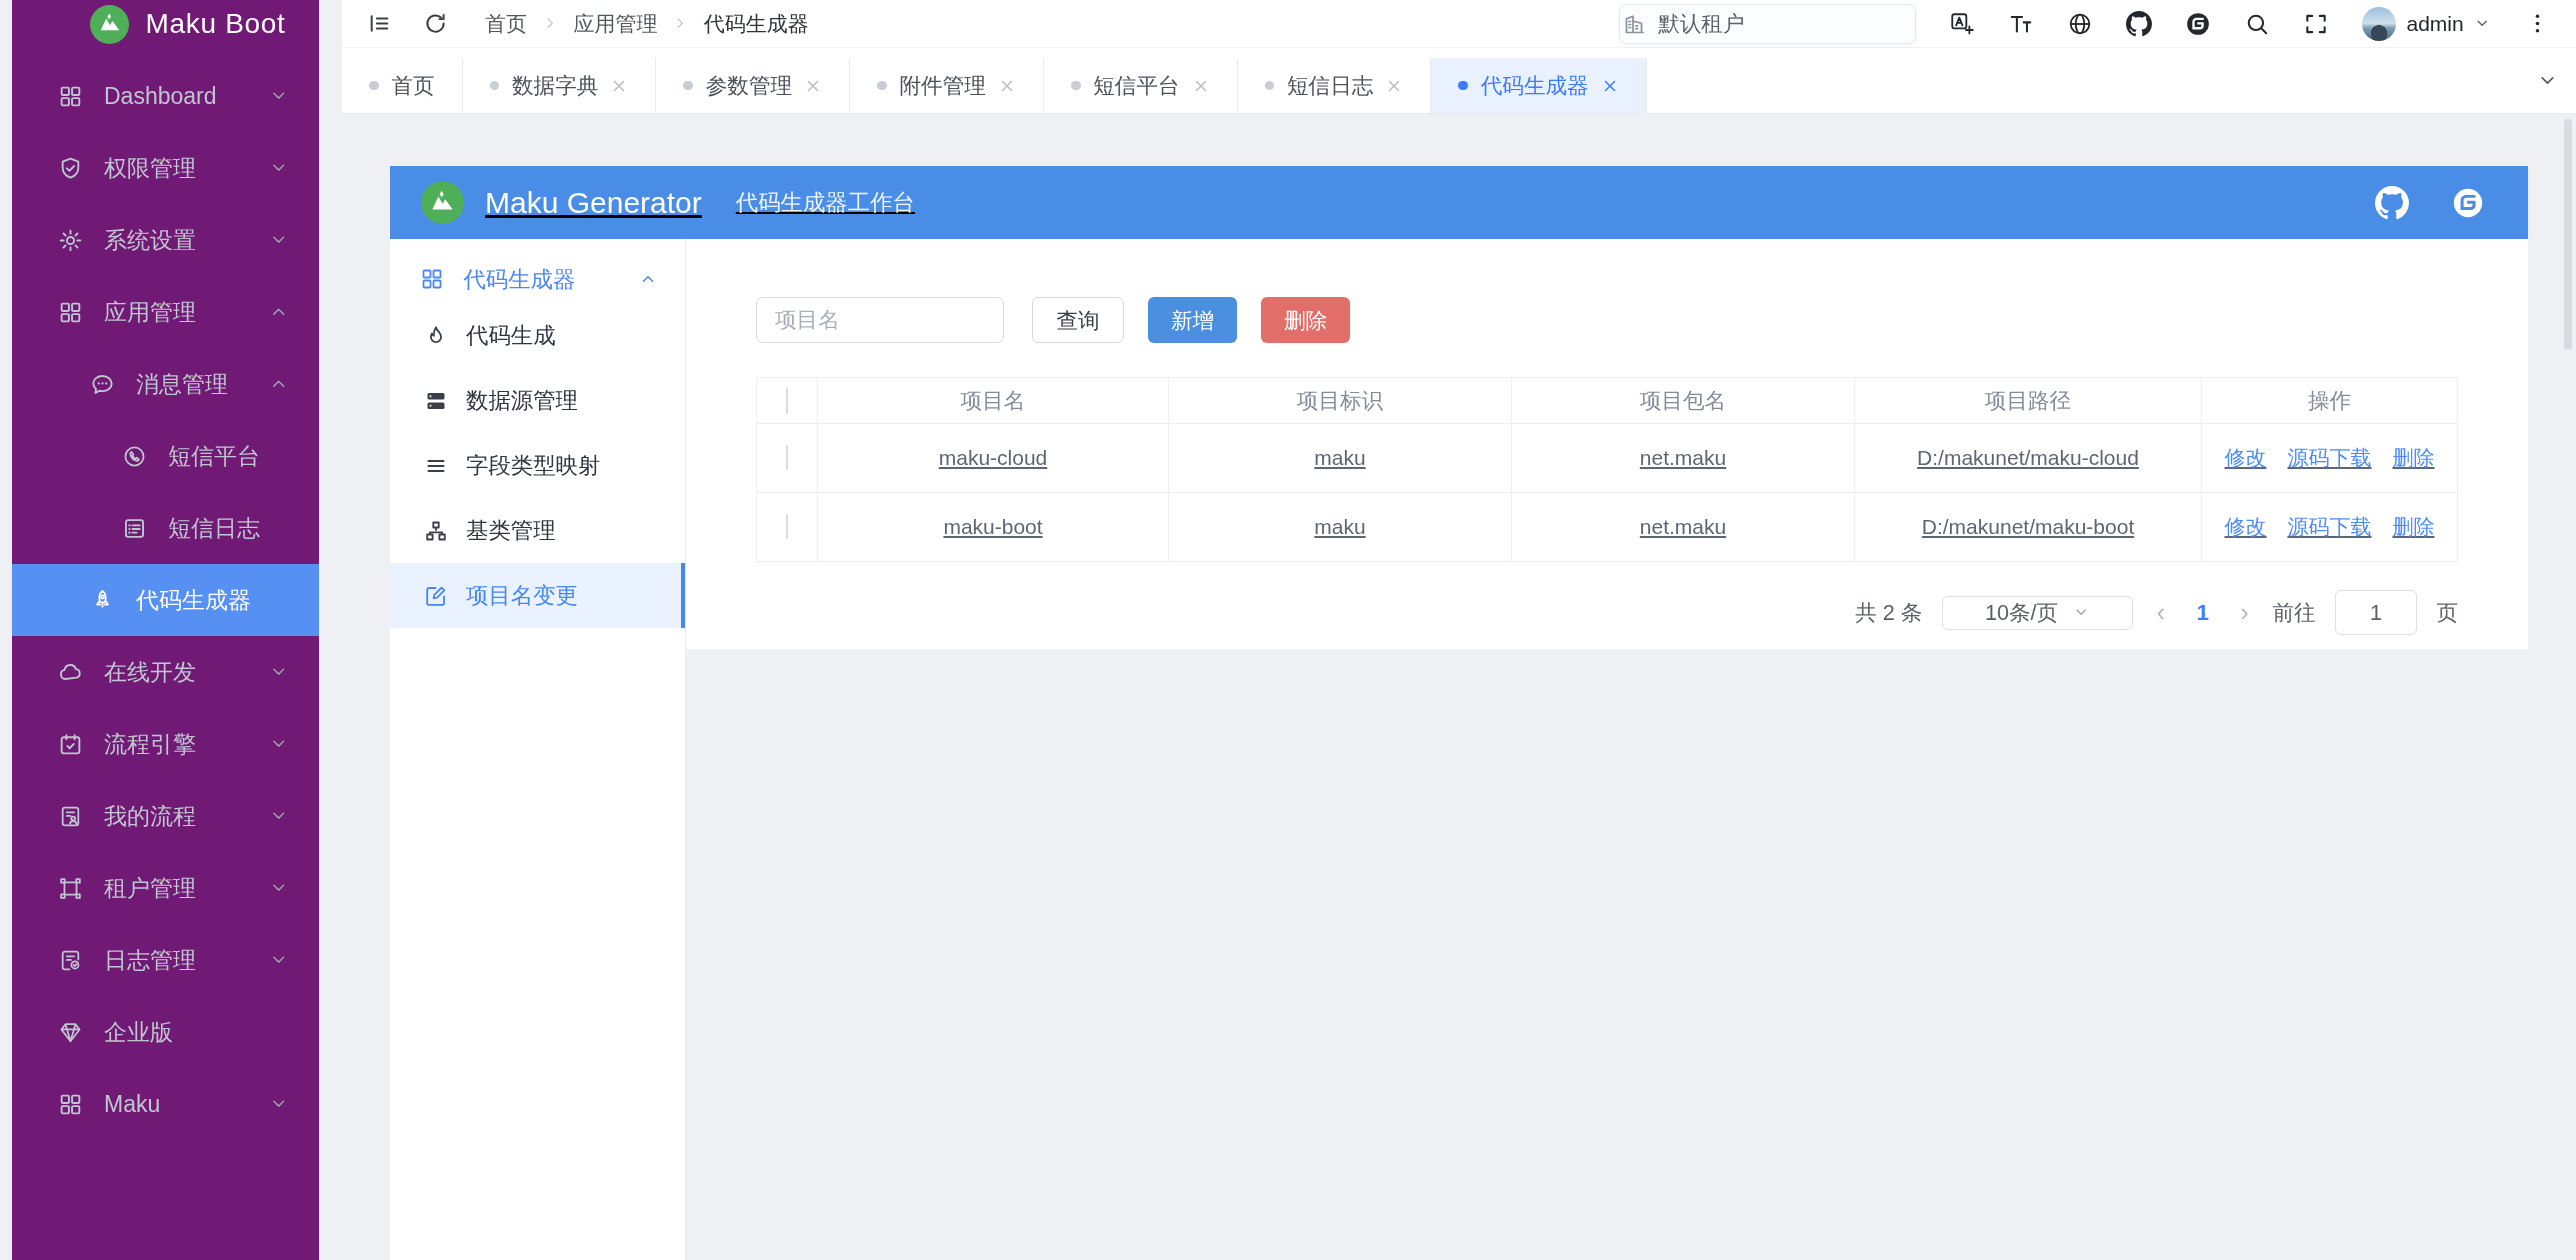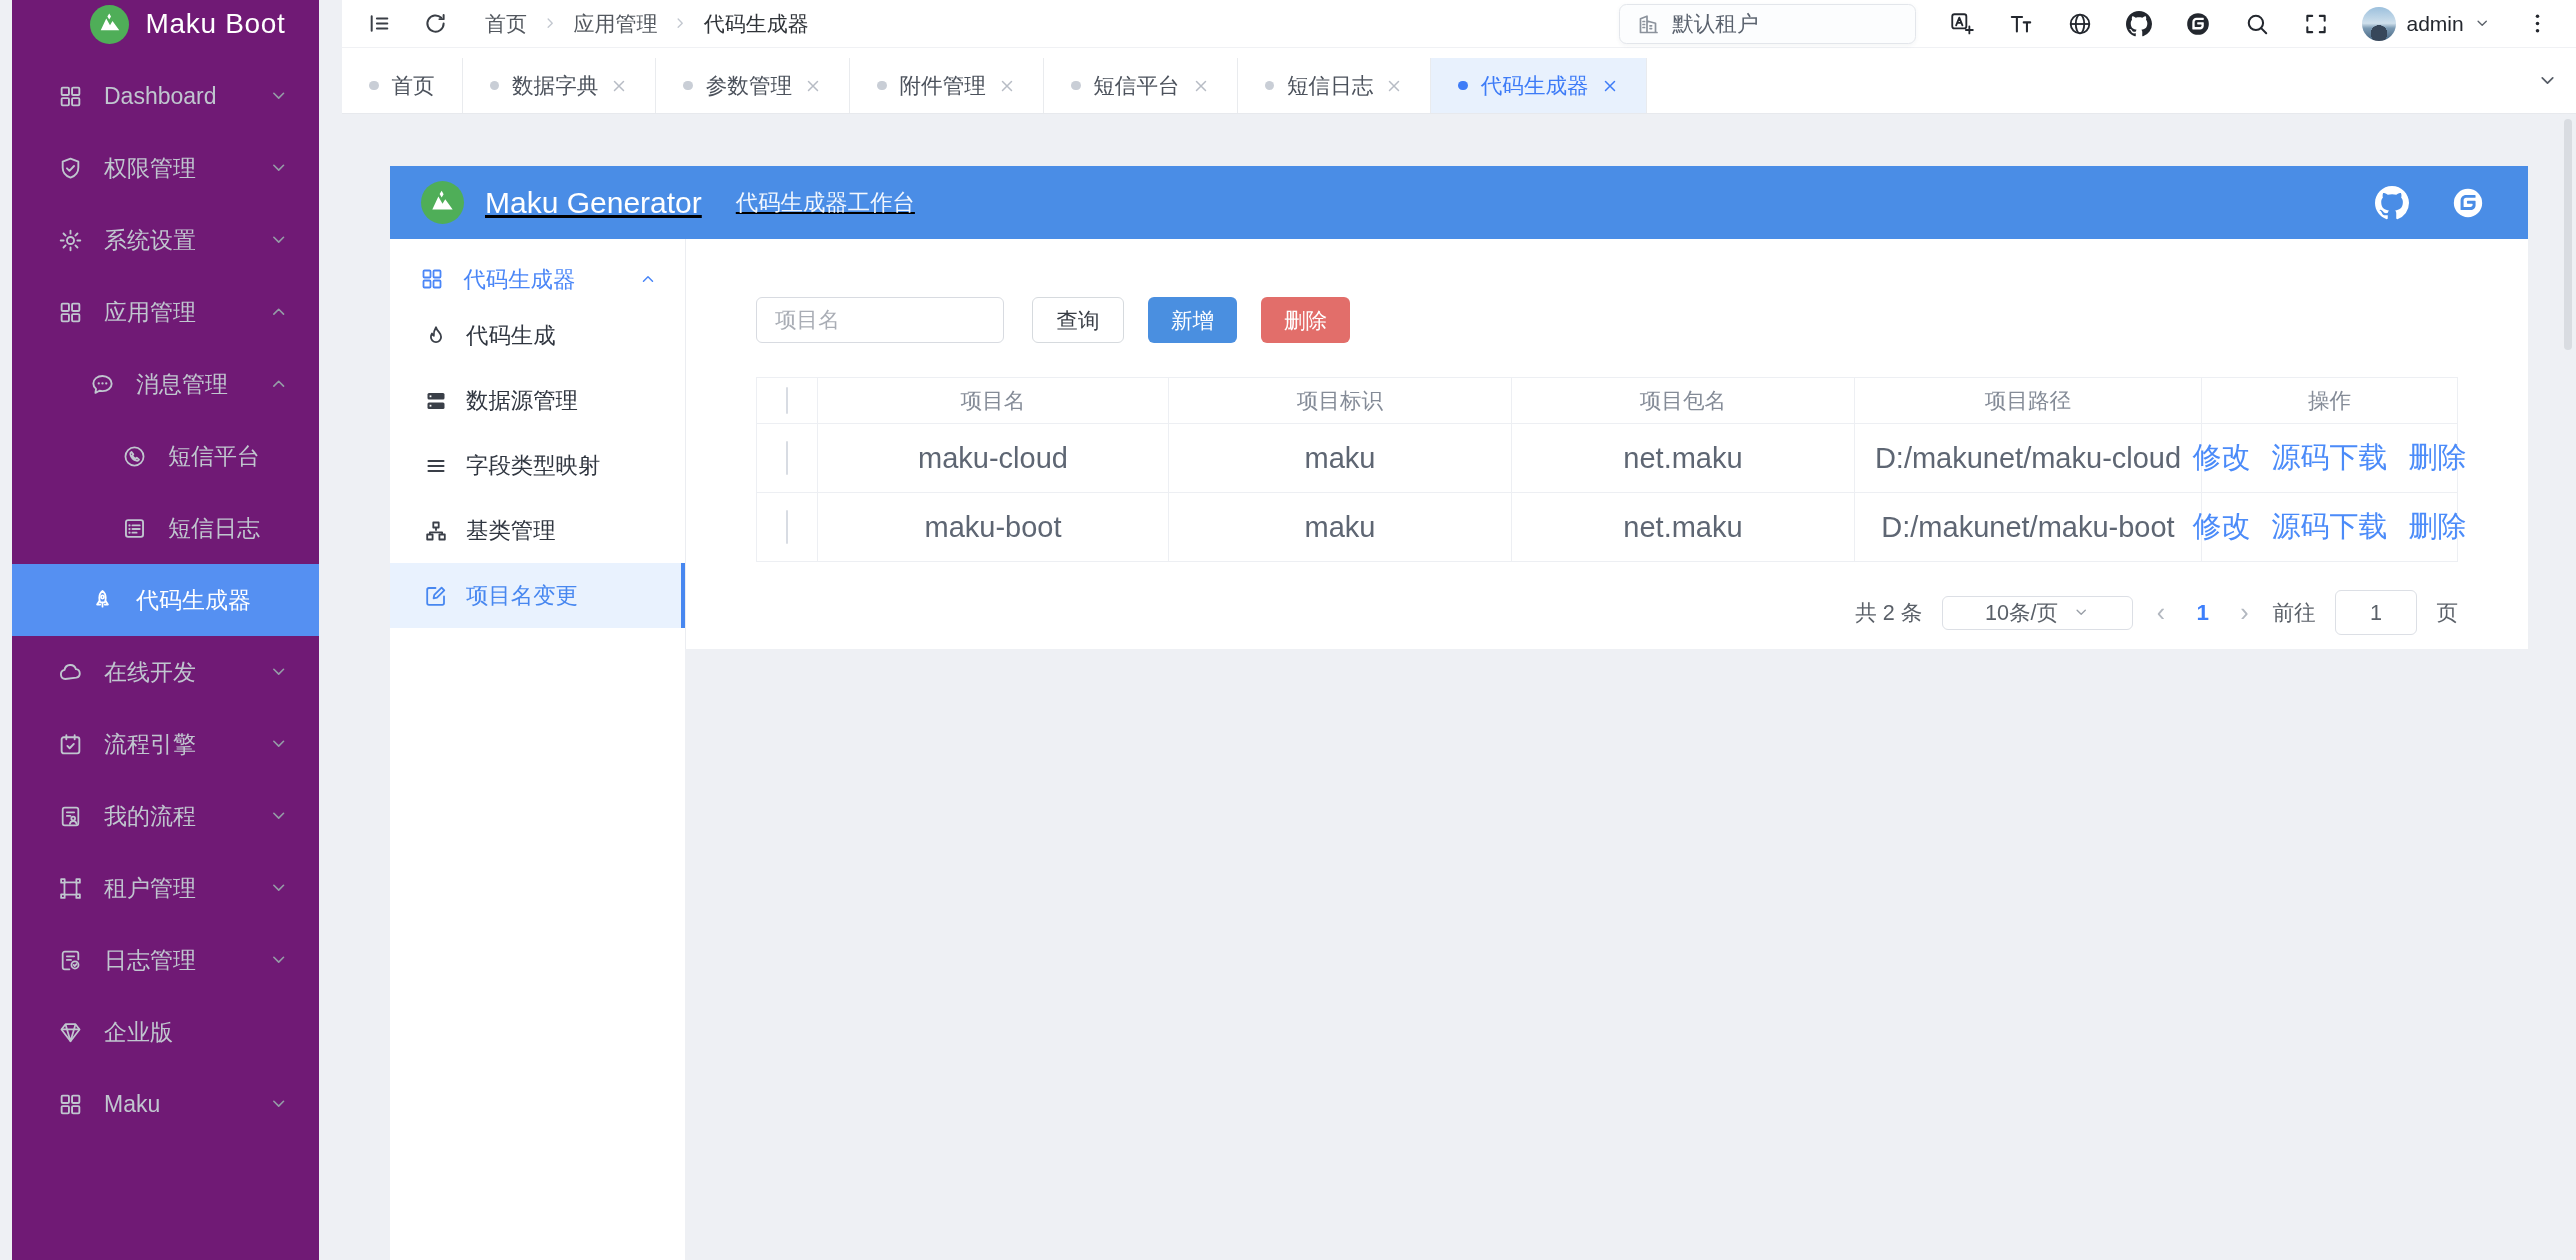--- a/index.html
+++ b/index.html
@@ -32,21 +32,21 @@
     display:flex; align-items:center; padding:0 25px; border-bottom:1.5px solid #f0f1f4; z-index:4; }
   .tool-ic { color:#3a3f46; width:25px; height:25px; cursor:pointer; }
   .tool-ic svg { width:25px; height:25px; }
   .crumbs { display:flex; align-items:center; margin-left:37px; gap:15px; }
   .crumb { font-size:21px; color:#53585f; cursor:pointer; }
   .crumb.cur { color:#2f3338; cursor:default; }
   .crumb-sep { color:#c3c8d0; }
   .crumb-sep svg { width:16.4px; height:16.4px; }
   .top-right { margin-left:auto; display:flex; align-items:center; gap:33px; }
   .tenant { width:297px; height:40px; border:1.5px solid #e3e6eb; border-radius:7.5px; background:#fcfdfe;
-    box-shadow:0 1.5px 4.5px rgba(60,70,90,.05); display:flex; align-items:center; padding-left:16px; gap:12px; cursor:pointer; }
+    box-shadow:0 1.5px 4.5px rgba(60,70,90,.05); display:flex; align-items:center; padding-left:2px; gap:12px; cursor:pointer; }
   .tenant .icn { color:#8b929c; } .tenant .icn svg { width:24px; height:24px; }
   .tenant-label { font-size:21.6px; color:#5a626e; }
   .hicon { color:#23272e; width:26px; height:26px; cursor:pointer; }
   .hicon svg { width:26px; height:26px; }
   .user-chip { display:flex; align-items:center; gap:10.4px; cursor:pointer; }
   .avatar { width:34px; height:34px; border-radius:50%;
     background:
       radial-gradient(circle at 50% 78%, #37475a 0 26%, transparent 27%),
       linear-gradient(180deg,#9cc0dd 0%,#cfe0ec 48%,#7d9cb5 62%,#44637f 100%); }
   .user-name { font-size:21px; color:#23272e; }
@@ -98,21 +98,21 @@
   .inp::placeholder { color:#a9adb5; }
   .btn { height:46px; border-radius:6px; font-size:21.6px; display:flex; align-items:center; justify-content:center;
     cursor:pointer; border:none; font-family:inherit; }
   .btn-plain { width:92px; background:#ffffff; border:1.5px solid #d6dade; color:#383d45; margin-left:28px; }
   .btn-add { width:89px; background:#4a8fe0; color:#ffffff; margin-left:24px; }
   .btn-del { width:89px; background:#e26e6a; color:#ffffff; margin-left:24px; }
 
   table.tbl { width:100%; margin-top:34px; border-collapse:collapse; table-layout:fixed; }
   .tbl th, .tbl td { border:1.5px solid #edeff3; text-align:center; }
   .tbl th { height:46px; font-size:21.6px; font-weight:500; color:#848b97; background:#ffffff; }
-  .tbl td { height:69px; font-size:29px; color:#5e6673; }
+  .tbl td { height:69px; font-size:21px; color:#5e6673;text-decoration:underline; }
   .cb { width:22.4px; height:22.4px; border:1.5px solid #d8dce3; border-radius:4.5px; background:#f0f2f5; margin:0 auto; cursor:pointer; }
   .ops { display:flex; justify-content:center; gap:21px; }
   .lnk { color:#4b8bf9; cursor:pointer; white-space:nowrap; }
 
   .pager { margin-top:28px; display:flex; align-items:center; justify-content:flex-end; gap:19.4px; font-size:21.6px; color:#5a6068; }
   .psel { width:191px; height:34px; border:1.5px solid #dcdfe5; border-radius:6px; display:flex; align-items:center;
     justify-content:center; gap:15px; cursor:pointer; background:#fff; }
   .psel .chev { color:#9aa0a8; } .psel .chev svg { width:16.4px; height:16.4px; }
   .parrow { color:#b3b8c0; font-size:25px; cursor:pointer; padding:0 4.5px; }
   .pnum { color:#3d7ffc; font-weight:600; font-size:22.4px; padding:0 7.5px; cursor:pointer; }

